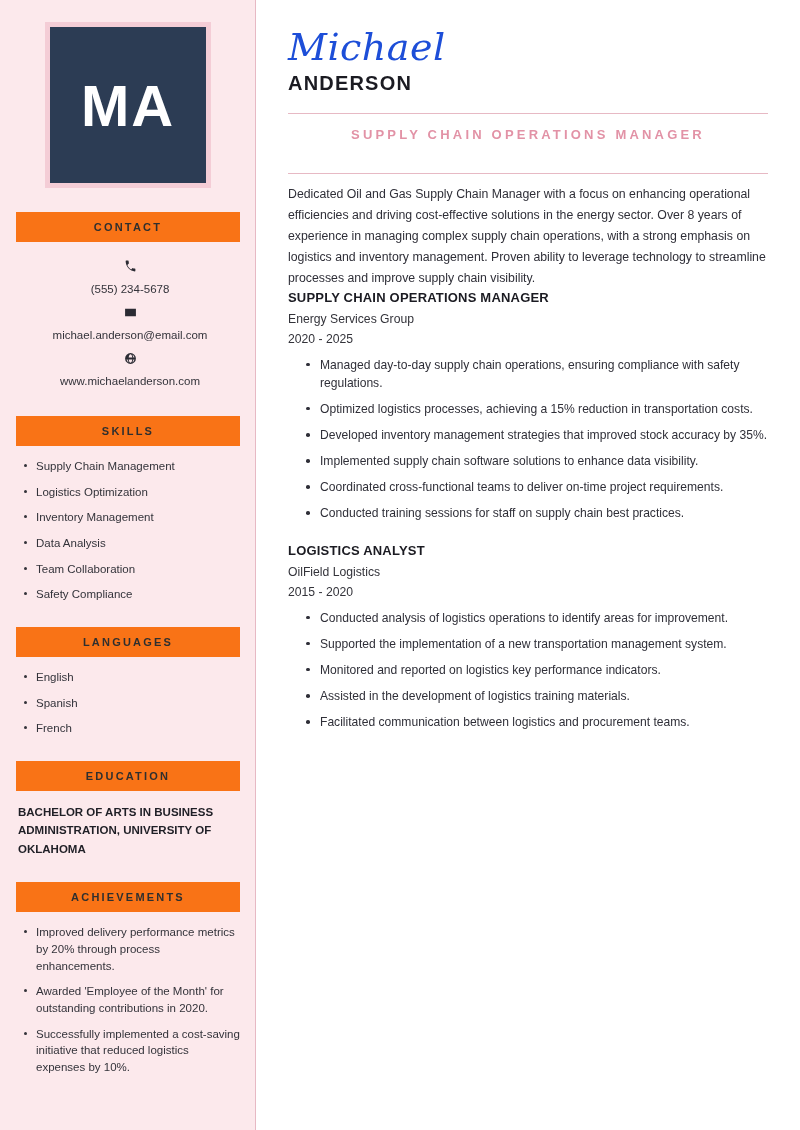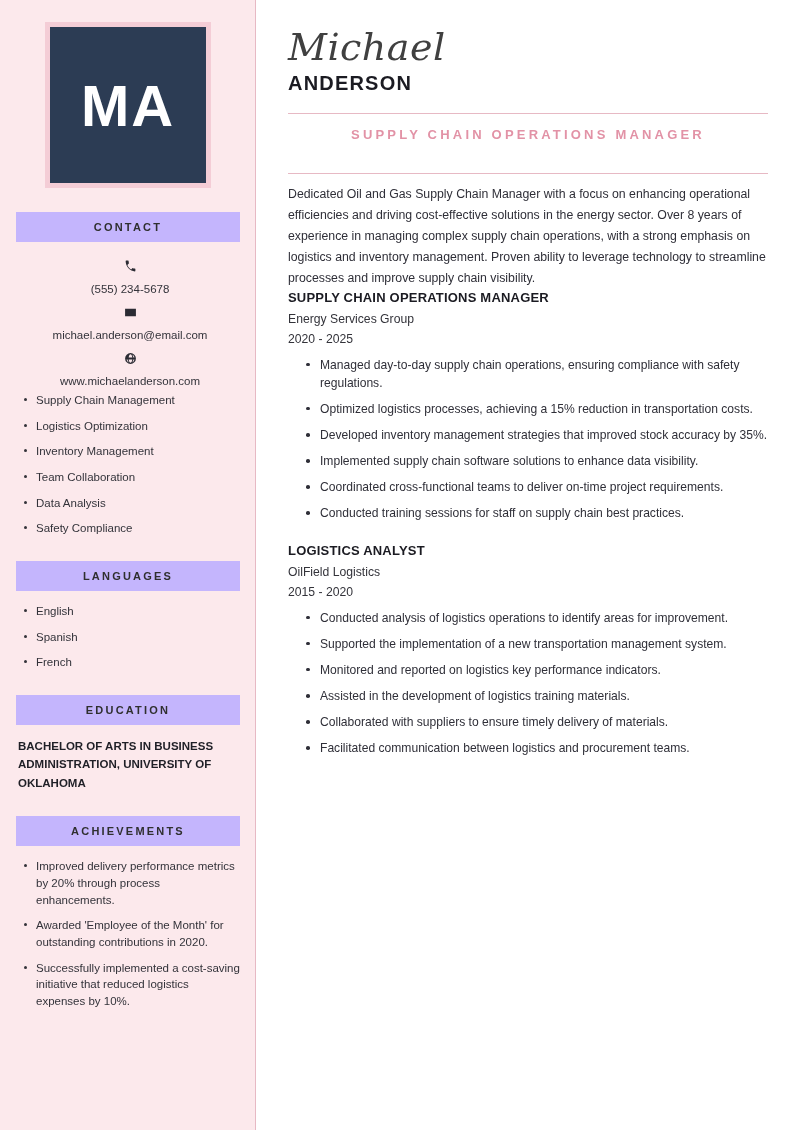--- a/index.html
+++ b/index.html
@@ -46,21 +46,21 @@
     color: #ffffff;
     display: flex;
     align-items: center;
     justify-content: center;
     font-size: 58px;
     font-weight: bold;
     letter-spacing: 2px;
   }
 
   .section-bar {
-    background: #c4b5fd;
+    background: #f97316;
     text-align: center;
     padding: 9px 4px;
     margin-top: 24px;
     margin-bottom: 12px;
   }
   .section-bar .section-title {
     font-size: 11px;
     font-weight: bold;
     letter-spacing: 2.2px;
     color: #2f2f2f;
@@ -120,21 +120,21 @@
 
   
   .main {
     flex: 1;
     padding: 28px 32px 0 32px;
   }
   .name-script {
     font-family: "DejaVu Serif", serif;
     font-style: italic;
     font-size: 38px;
-    color: #404040;
+    color: #1d4ed8;
     line-height: 1.05;
     letter-spacing: 0.5px;
   }
   .name-last {
     font-size: 20px;
     font-weight: bold;
     letter-spacing: 1.2px;
     color: #1b1b22;
     margin-top: 4px;
   }
@@ -245,26 +245,29 @@
       <li class="contact-item">
         <span class="contact-icon">
           <svg viewBox="0 0 24 24">
               <path d="M12 2a10 10 0 100 20 10 10 0 000-20zm0 2c1.3 0 2.9 2.3 3.4 6H8.6C9.1 6.3 10.7 4 12 4zM6.6 10C7 7.6 7.9 5.7 9 4.6 7.1 5.3 5.5 7 4.7 10h1.9zm-1.9 4h1.9c.4 2.4 1.3 4.3 2.4 5.4-1.9-.7-3.5-2.4-4.3-5.4zM12 20c-1.3 0-2.9-2.3-3.4-6h6.8c-.5 3.7-2.1 6-3.4 6zm3-.6c1.1-1.1 2-3 2.4-5.4h1.9c-.8 3-2.4 4.7-4.3 5.4zM17.4 10c-.4-2.4-1.3-4.3-2.4-5.4 1.9.7 3.5 2.4 4.3 5.4h-1.9z"></path>
             </svg>
         </span>
         <span>www.michaelanderson.com</span>
       </li>
     </ul>
 
+    <div class="section-bar">
+      <div class="section-title">SKILLS</div>
+    </div>
     <ul class="bullets">
       <li>Supply Chain Management</li>
       <li>Logistics Optimization</li>
       <li>Inventory Management</li>
+      <li>Data Analysis</li>
       <li>Team Collaboration</li>
-      <li>Data Analysis</li>
       <li>Safety Compliance</li>
     </ul>
 
     <div class="section-bar">
       <div class="section-title">LANGUAGES</div>
     </div>
     <ul class="bullets">
       <li>English</li>
       <li>Spanish</li>
       <li>French</li>
@@ -312,18 +315,17 @@
 
     <div class="job-block">
       <div class="job-heading">LOGISTICS ANALYST</div>
       <div class="job-company">OilField Logistics</div>
       <div class="job-dates">2015 - 2020</div>
       <ul class="job-bullets">
         <li>Conducted analysis of logistics operations to identify areas for improvement.</li>
         <li>Supported the implementation of a new transportation management system.</li>
         <li>Monitored and reported on logistics key performance indicators.</li>
         <li>Assisted in the development of logistics training materials.</li>
-        <li>Collaborated with suppliers to ensure timely delivery of materials.</li>
         <li>Facilitated communication between logistics and procurement teams.</li>
       </ul>
     </div>
   </main>
 </div>
 
 </body></html>

